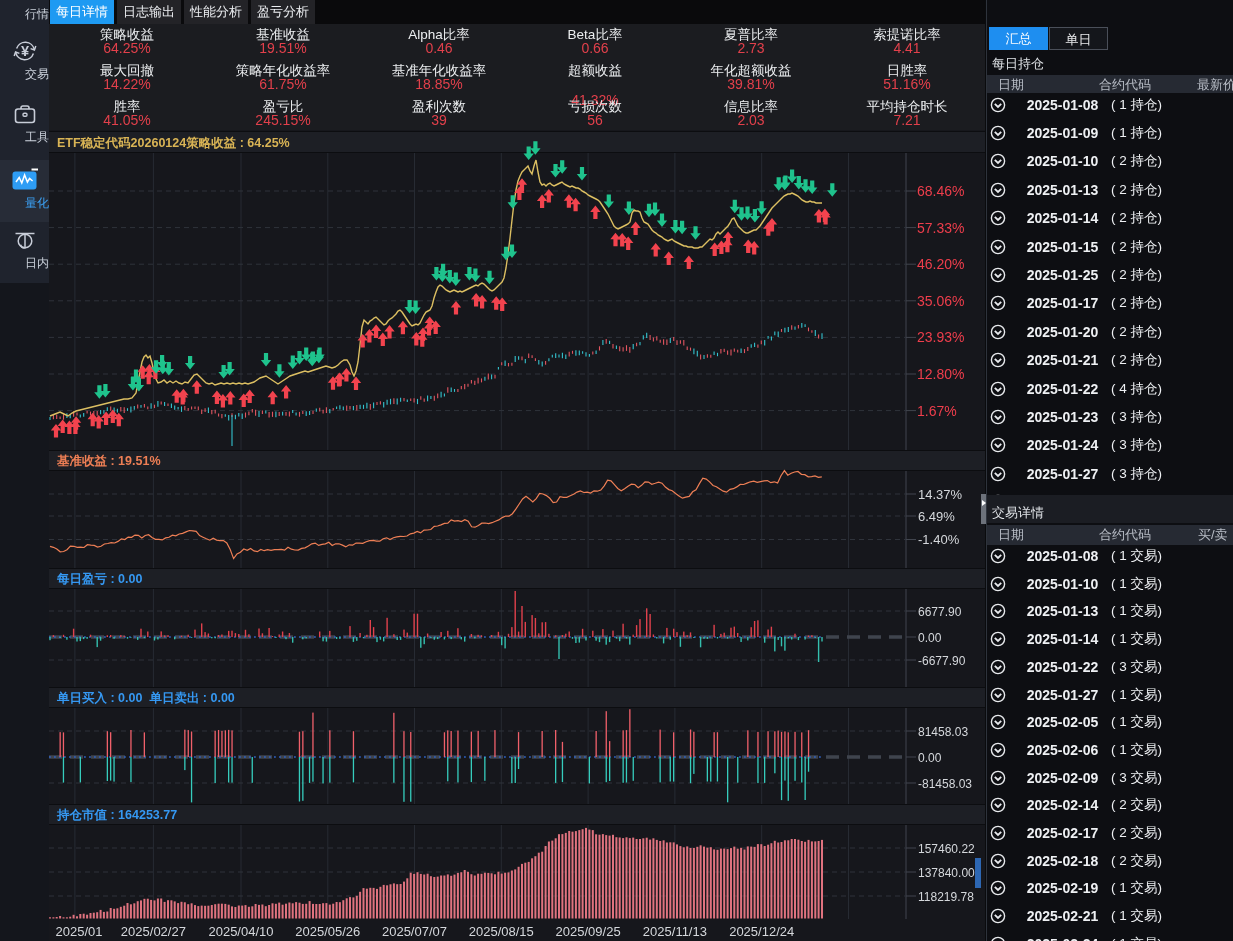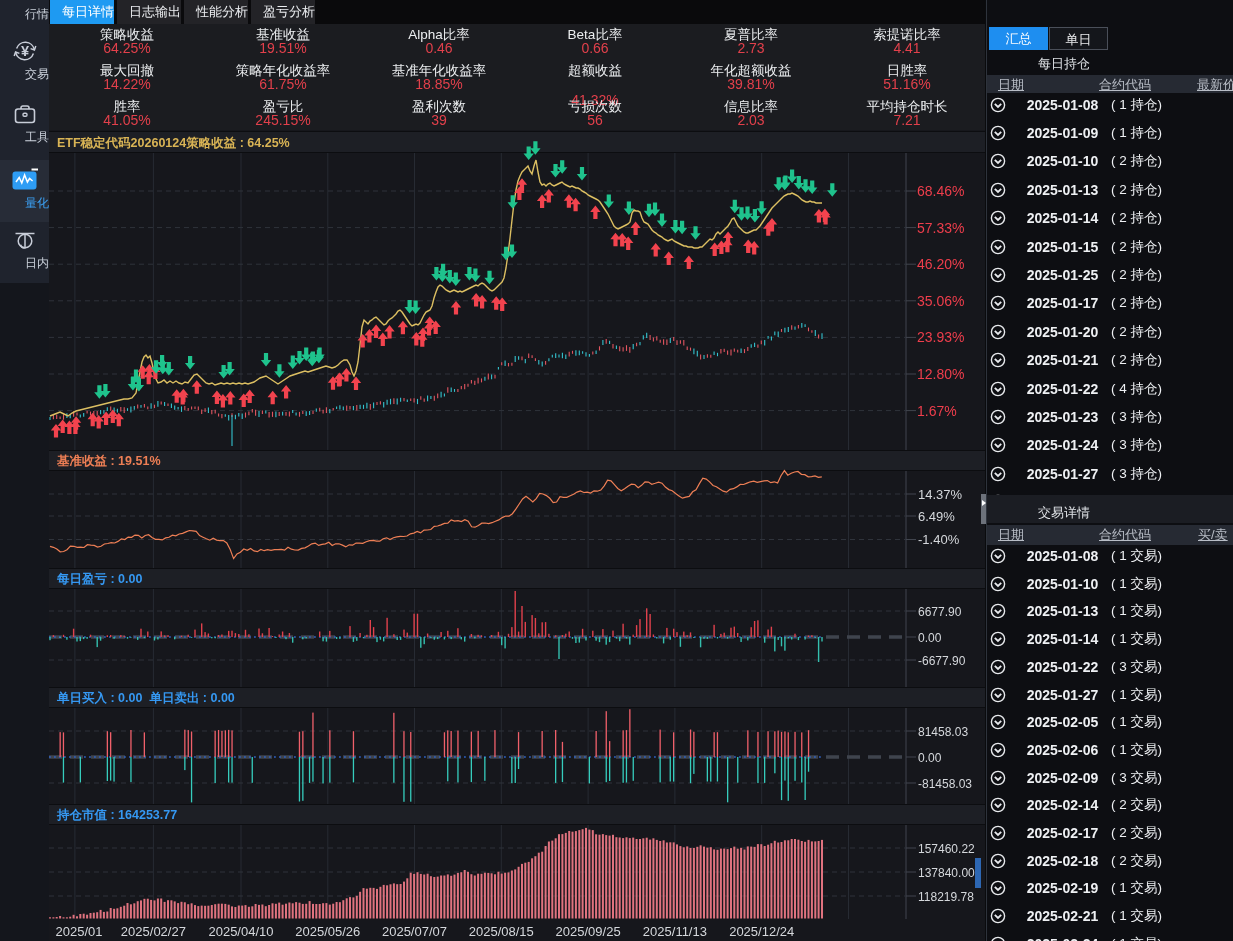--- a/index.html
+++ b/index.html
@@ -6,34 +6,34 @@
   font-family:"Liberation Sans",sans-serif; }
 #root { position:relative; width:1233px; height:941px; }
 #sidebar { position:absolute; left:0; top:0; width:49px; height:941px; background:#14161c; }
 #sidebar .top { position:absolute; left:0; top:0; width:49px; height:283px; background:#1f232d; }
 .nav { position:absolute; left:0; width:49px; text-align:center; }
 .nav svg { display:block; margin:0 auto; }
 .nlab { font-size:12px; color:#ccd2dc; margin-top:2px; }
 .navsel { position:absolute; left:0; top:160px; width:49px; height:62px; background:#272c37; }
 .nav { z-index:2;text-align:right; }
 #tabbar { position:absolute; left:49px; top:0; width:936px; height:24px; background:#0a0a0c; }
-.tab { position:absolute; top:0; height:24px; line-height:24px; width:64px; text-align:right;
+.tab { position:absolute; top:0; height:24px; line-height:24px; width:64px; text-align:center;
   font-size:13px; color:#eceef1; background:#232327; }
 .tab.active { background:#1e9af2; color:#fff; }
 #stats { position:absolute; left:49px; top:24px; width:936px; height:106px; background:#1b1c20; }
 .slab { position:absolute; width:154px; text-align:center; font-size:13.5px; color:#eceef0; }
 .sval { position:absolute; width:154px; text-align:center; font-size:14px; color:#e2404b; }
 #panel { position:absolute; left:986px; top:0; width:247px; height:941px; background:#0d0e12;
   border-left:1px solid #2e333c; }
 .ptab { position:absolute; top:27px; width:59px; height:23px; line-height:23px; text-align:center; font-size:13px; }
 #pt1 { left:2px; background:#1e8ef0; color:#fff; }
 #pt2 { left:62px; background:#14161b; color:#e9eaec; border:1px solid #4a4f59; }
-.psec { position:absolute; left:5px; font-size:13px; color:#dfe2e6;margin-left:46px; }
+.psec { position:absolute; left:5px; font-size:13px; color:#dfe2e6; }
 .phead { position:absolute; left:0; width:247px; height:18px; background:#262a33; font-size:13px; color:#b9bec7; }
-.phead span { position:absolute; top:1px; white-space:nowrap;text-decoration:underline; }
+.phead span { position:absolute; top:1px; white-space:nowrap; }
 .prow { position:absolute; left:3px; width:244px; height:28px; display:flex; align-items:center;
   font-size:14px; color:#eef0f3;text-align:center; }
 .pdate { width:97px; font-weight:bold; }
 .pcount { font-size:13.5px; }
 #holdclip { position:absolute; left:0; top:96px; width:247px; height:399px; overflow:hidden; }
 #tradeclip { position:absolute; left:0; top:542px; width:247px; height:399px; overflow:hidden; }
 #sbthumb { position:absolute; left:975px; top:858px; width:6px; height:30px; background:#2d67b3; }
 </style></head>
 <body>
 <div id="root">

